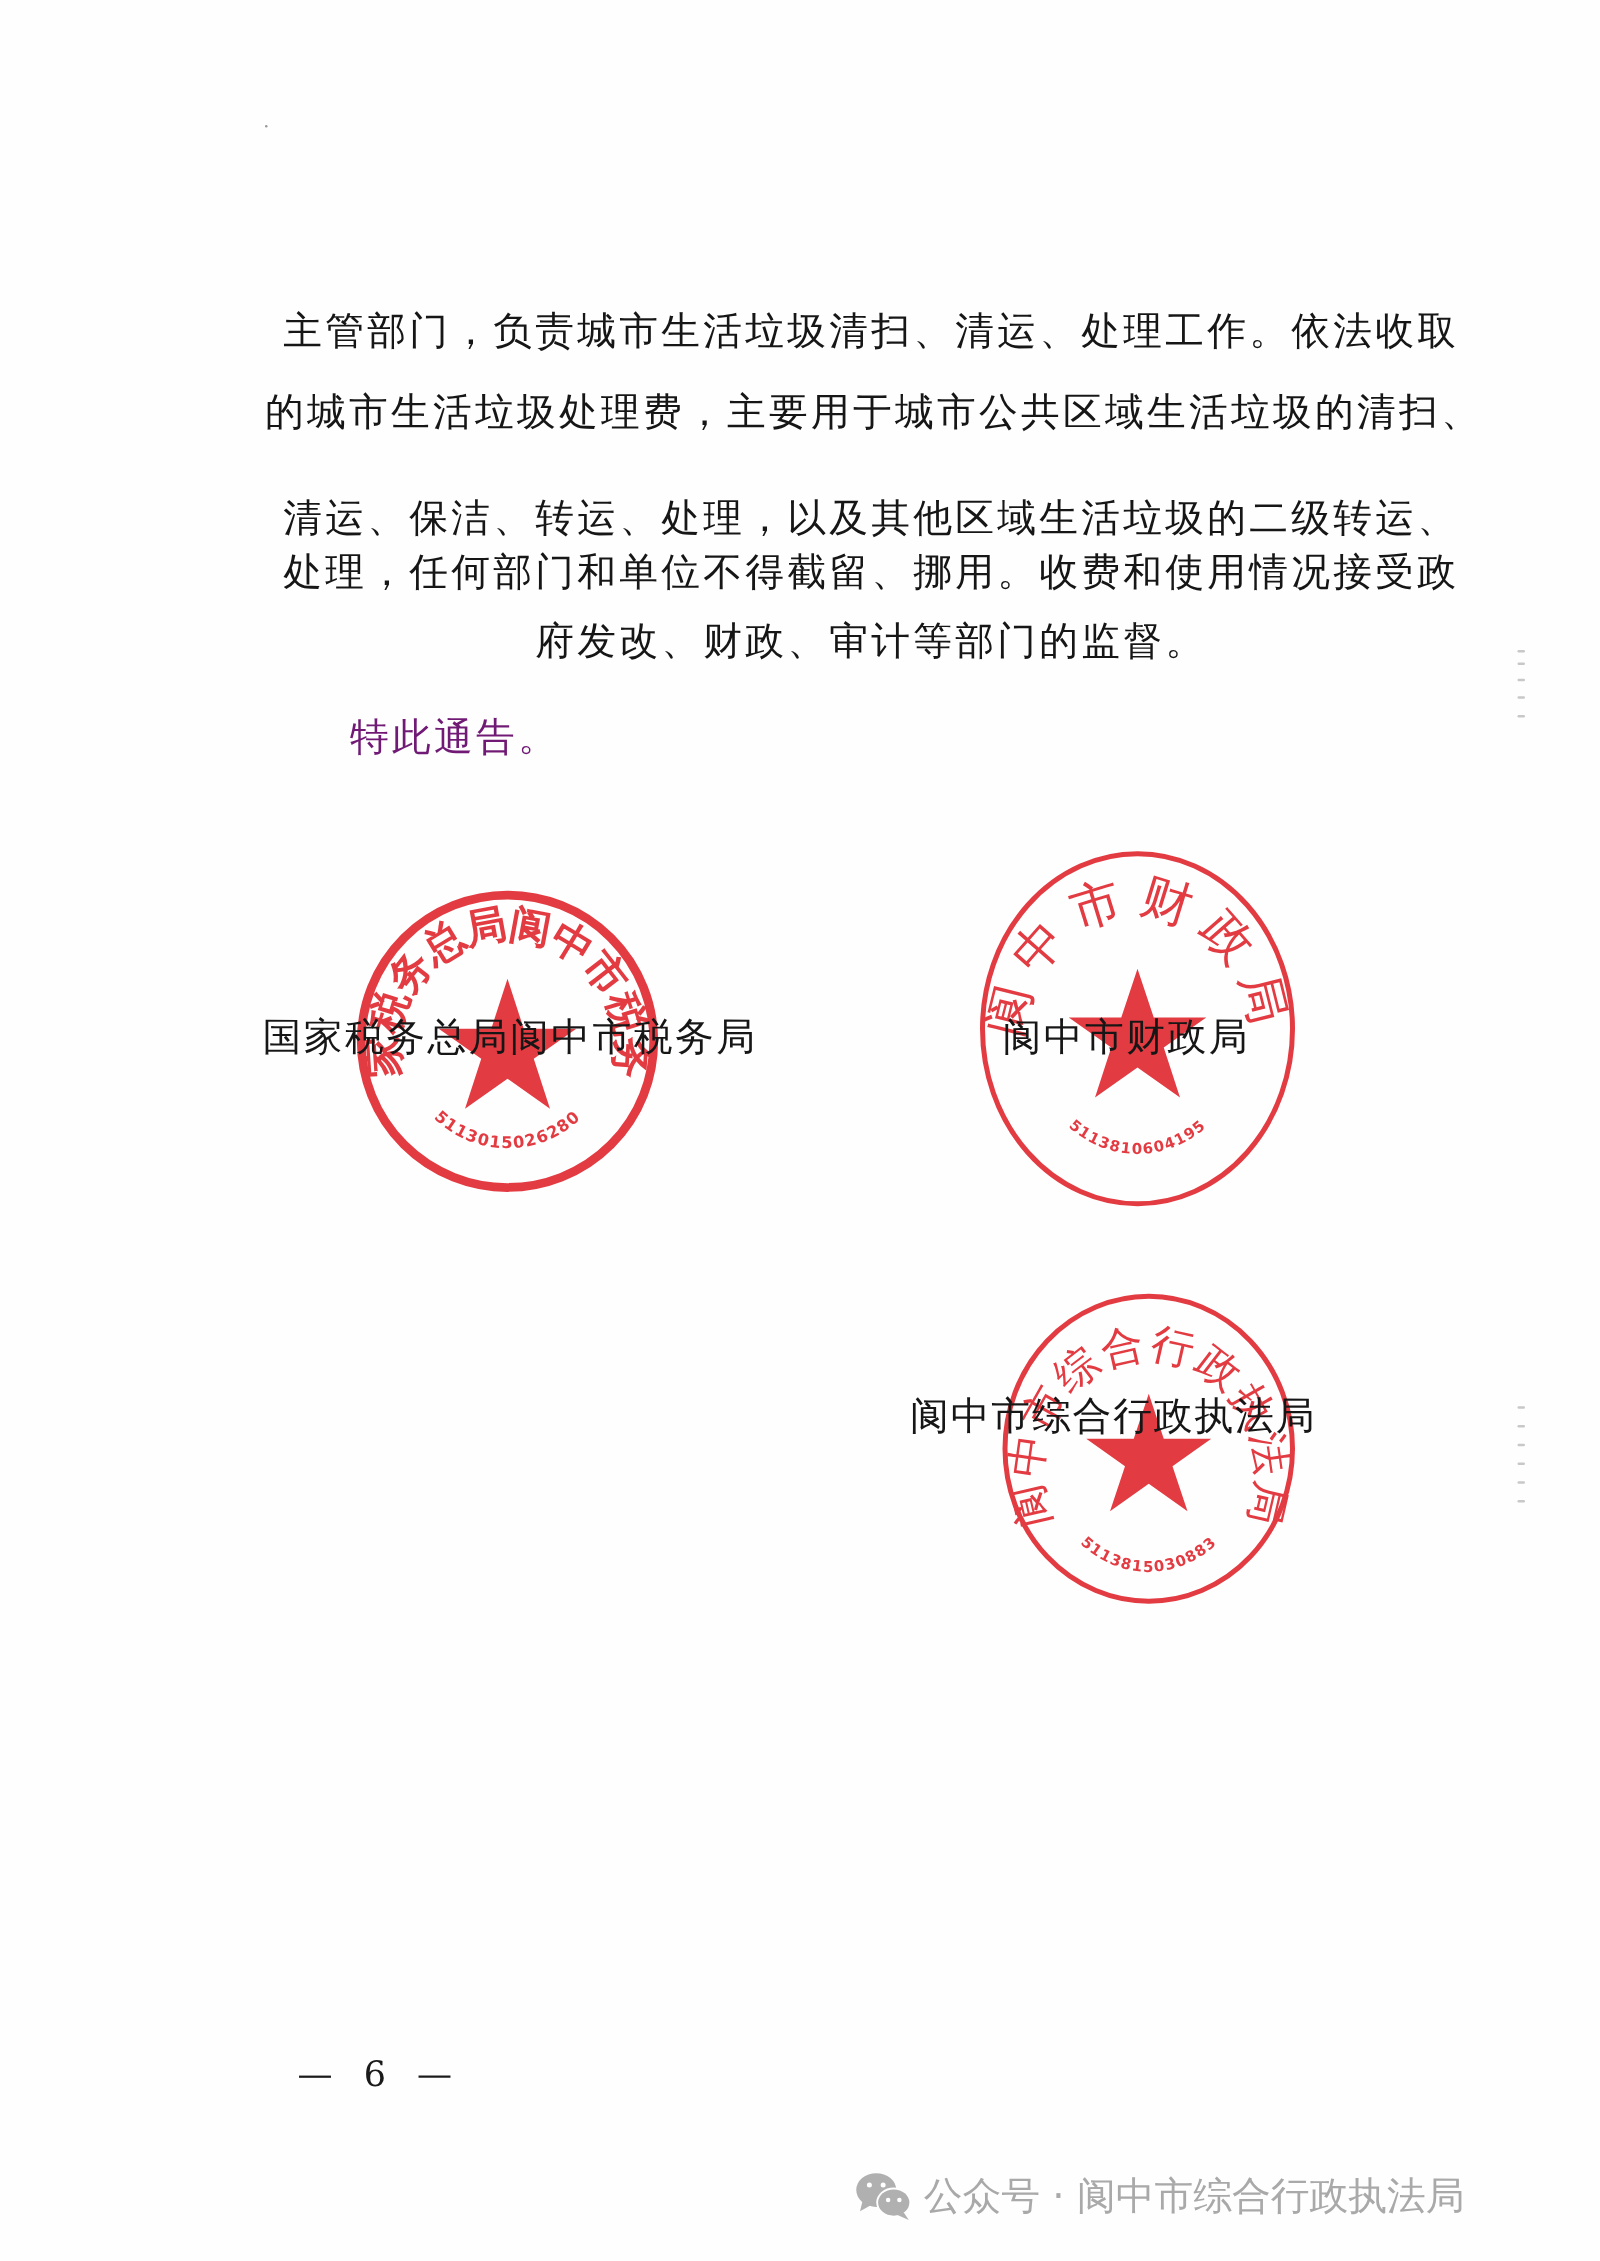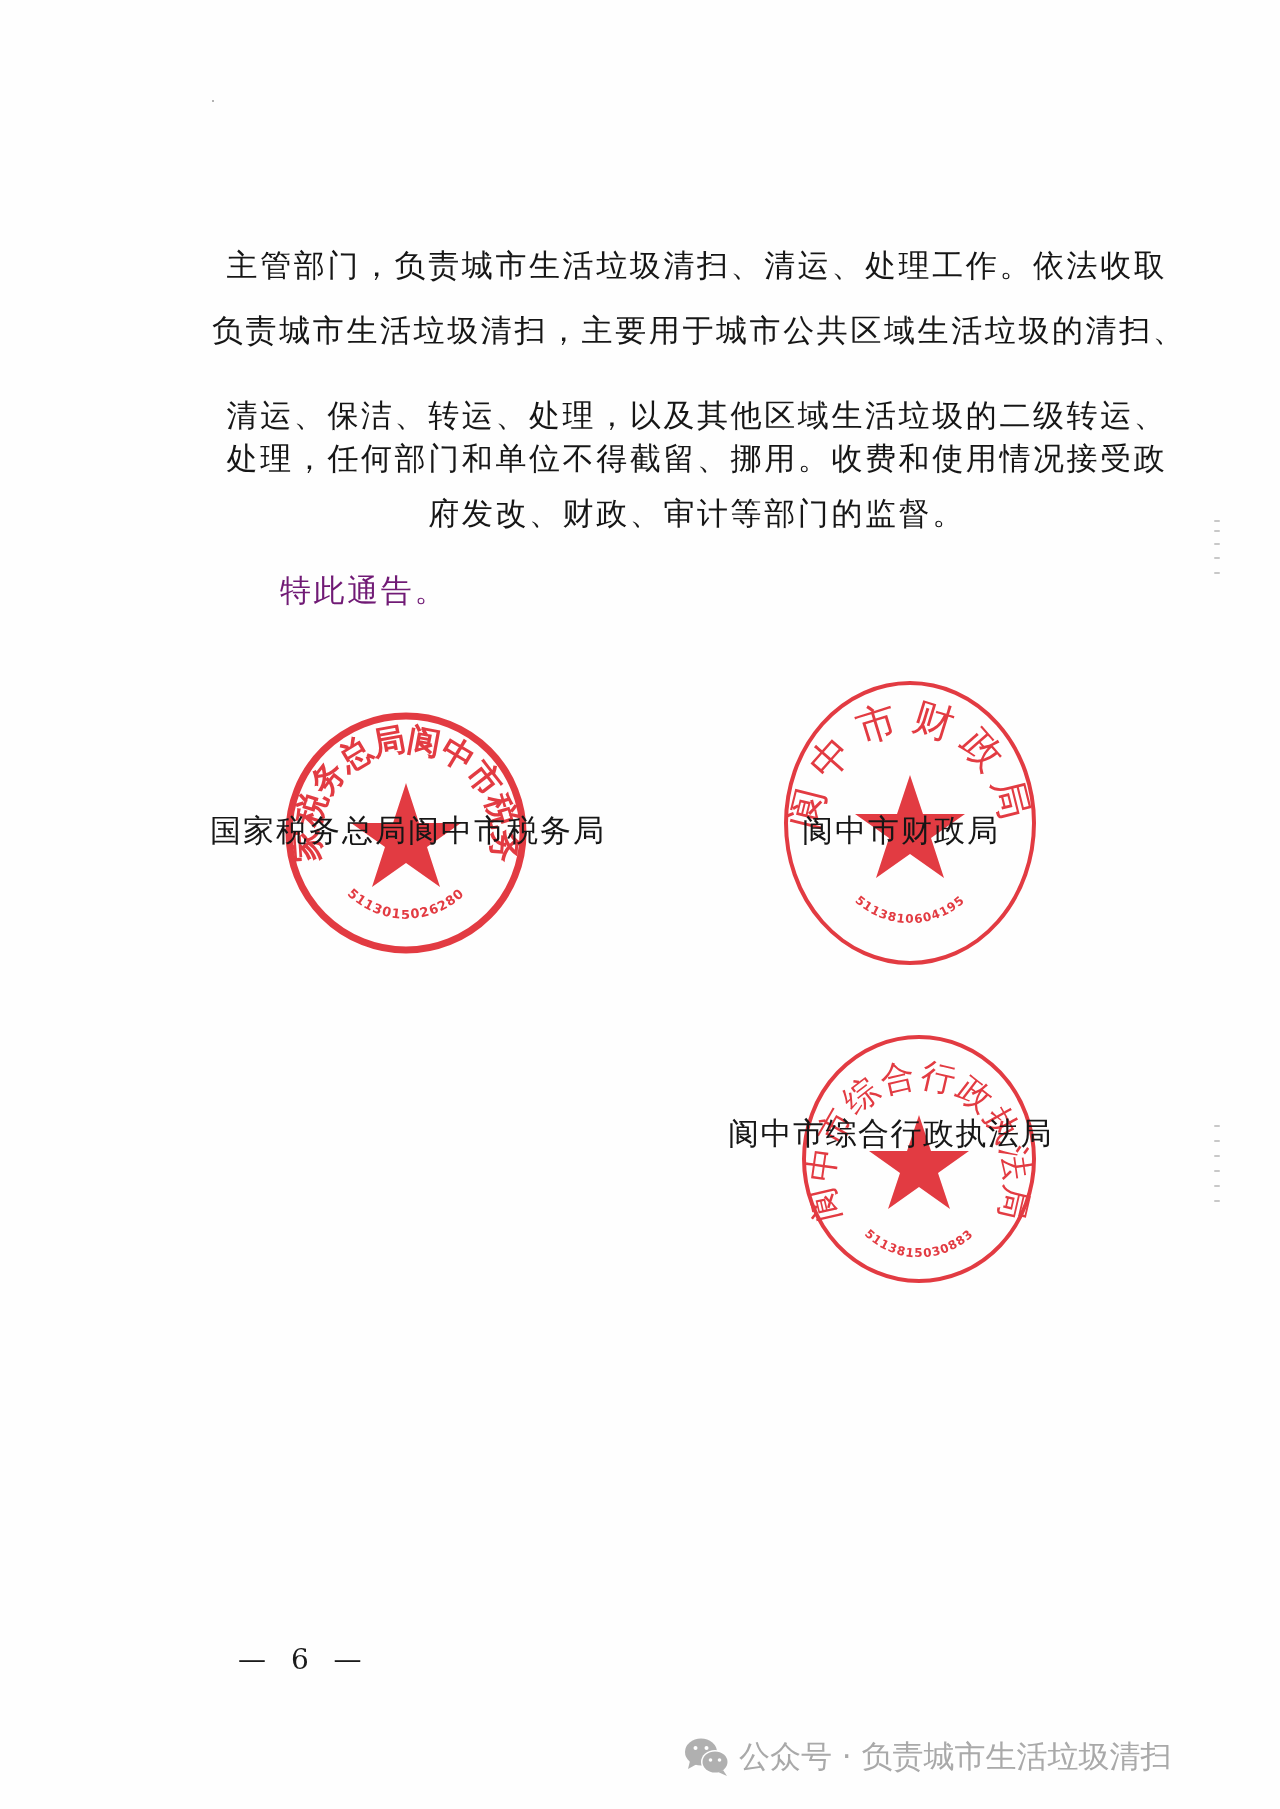--- a/index.html
+++ b/index.html
@@ -105,21 +105,21 @@
   <div class="artifact" style="left:1214px;top:572px;"></div>
   <div class="artifact" style="left:1214px;top:1125px;"></div>
   <div class="artifact" style="left:1214px;top:1140px;"></div>
   <div class="artifact" style="left:1214px;top:1155px;"></div>
   <div class="artifact" style="left:1214px;top:1170px;"></div>
   <div class="artifact" style="left:1214px;top:1185px;"></div>
   <div class="artifact" style="left:1214px;top:1200px;"></div>
 
   <div>
     <div class="body-line" style="top:245px;">主管部门，负责城市生活垃圾清扫、清运、处理工作。依法收取</div>
-    <div class="body-line" style="top:310px;">负责城市生活垃圾清扫，主要用于城市公共区域生活垃圾的清扫、</div>
+    <div class="body-line" style="top:310px;">的城市生活垃圾处理费，主要用于城市公共区域生活垃圾的清扫、</div>
     <div class="body-line" style="top:375px;margin-top:20px;">清运、保洁、转运、处理，以及其他区域生活垃圾的二级转运、</div>
     <div class="body-line" style="top:438px;">处理，任何部门和单位不得截留、挪用。收费和使用情况接受政</div>
     <div class="body-line" style="top:493px;">府发改、财政、审计等部门的监督。</div>
   </div>
 
   <div class="closing">特此通告。</div>
 
   <div class="stamp" style="left:284px;top:711px;width:244px;height:244px;">
     <svg width="244" height="244" viewBox="0 0 244 244">
       <defs>
@@ -182,16 +182,16 @@
       <ellipse cx="18" cy="16" rx="16" ry="13.5" fill="#b0b0b0"></ellipse>
       <polygon points="7,25 5,33 14,28" fill="#b0b0b0"></polygon>
       <circle cx="12.5" cy="12" r="2" fill="#ffffff"></circle>
       <circle cx="23.5" cy="12" r="2" fill="#ffffff"></circle>
       <ellipse cx="32" cy="26" rx="14" ry="12" fill="#ffffff"></ellipse>
       <ellipse cx="32" cy="26" rx="12.5" ry="10.5" fill="#b0b0b0"></ellipse>
       <polygon points="40,34 44,40 35,36" fill="#b0b0b0"></polygon>
       <circle cx="27.5" cy="24" r="1.8" fill="#ffffff"></circle>
       <circle cx="36.5" cy="24" r="1.8" fill="#ffffff"></circle>
     </svg>
-    <span>公众号 · 负责城市生活垃圾清扫</span>
+    <span>公众号 · 阆中市综合行政执法局</span>
   </div>
 
 </div>
 
 </body></html>

